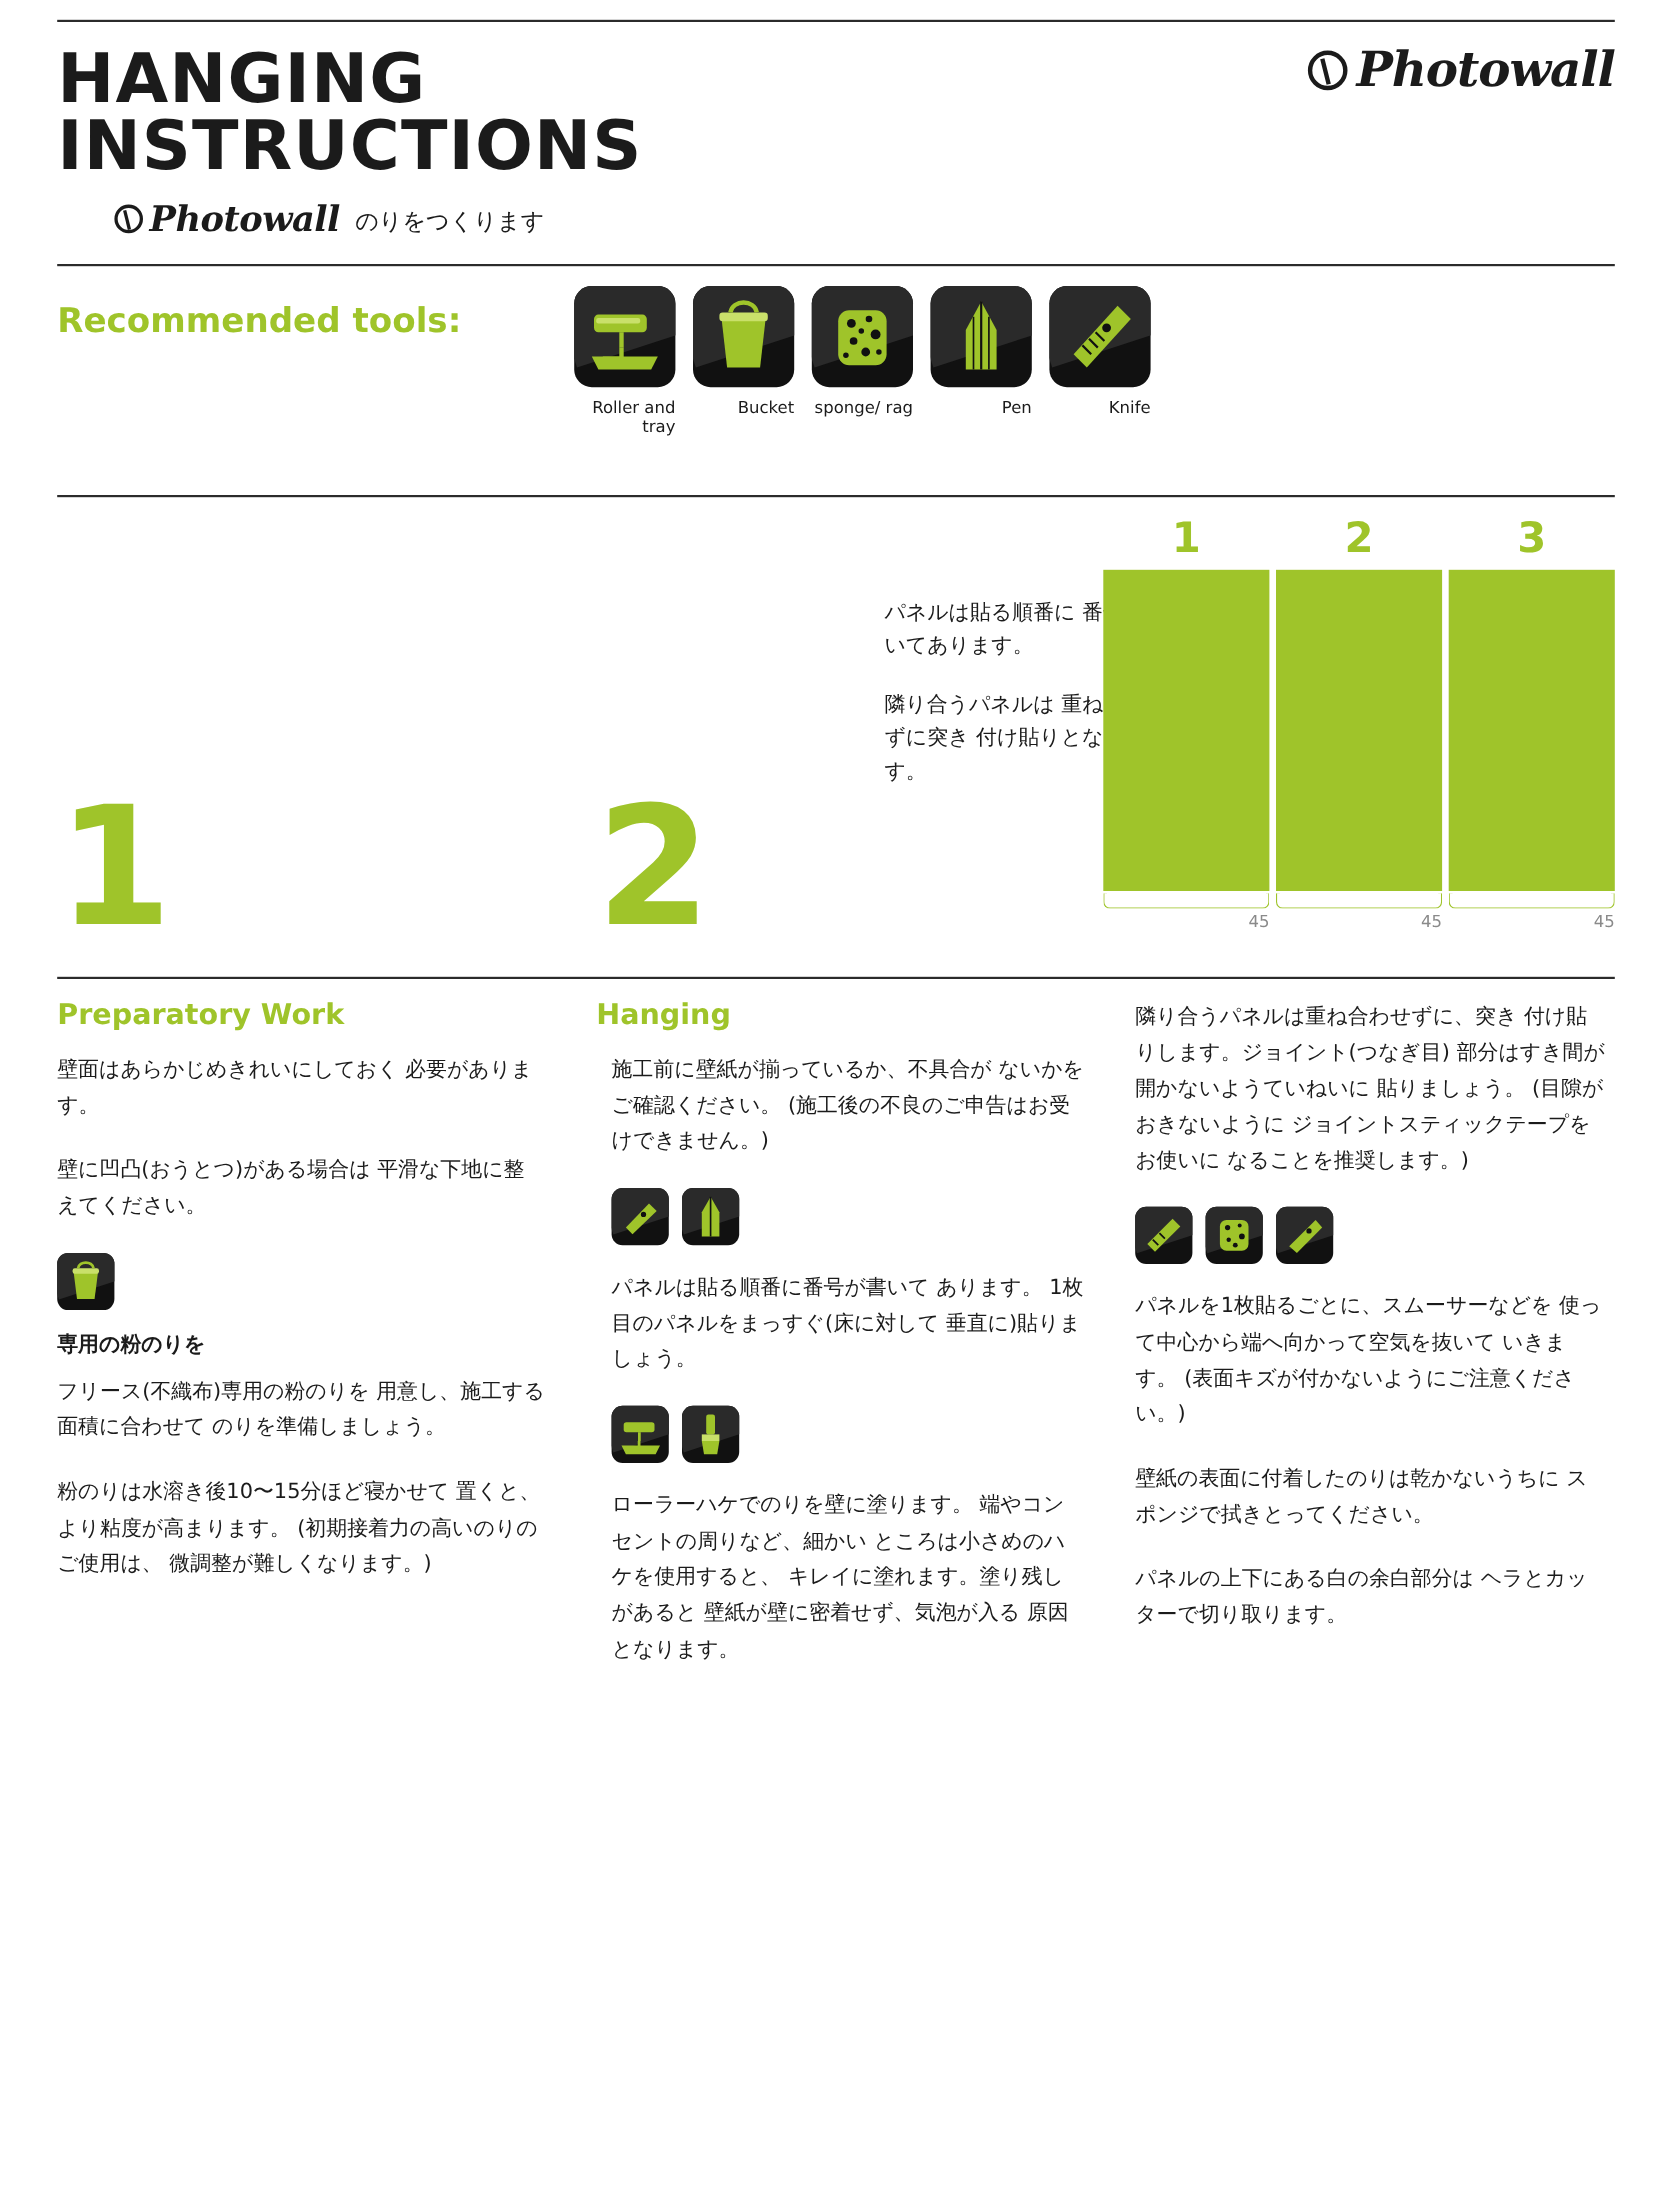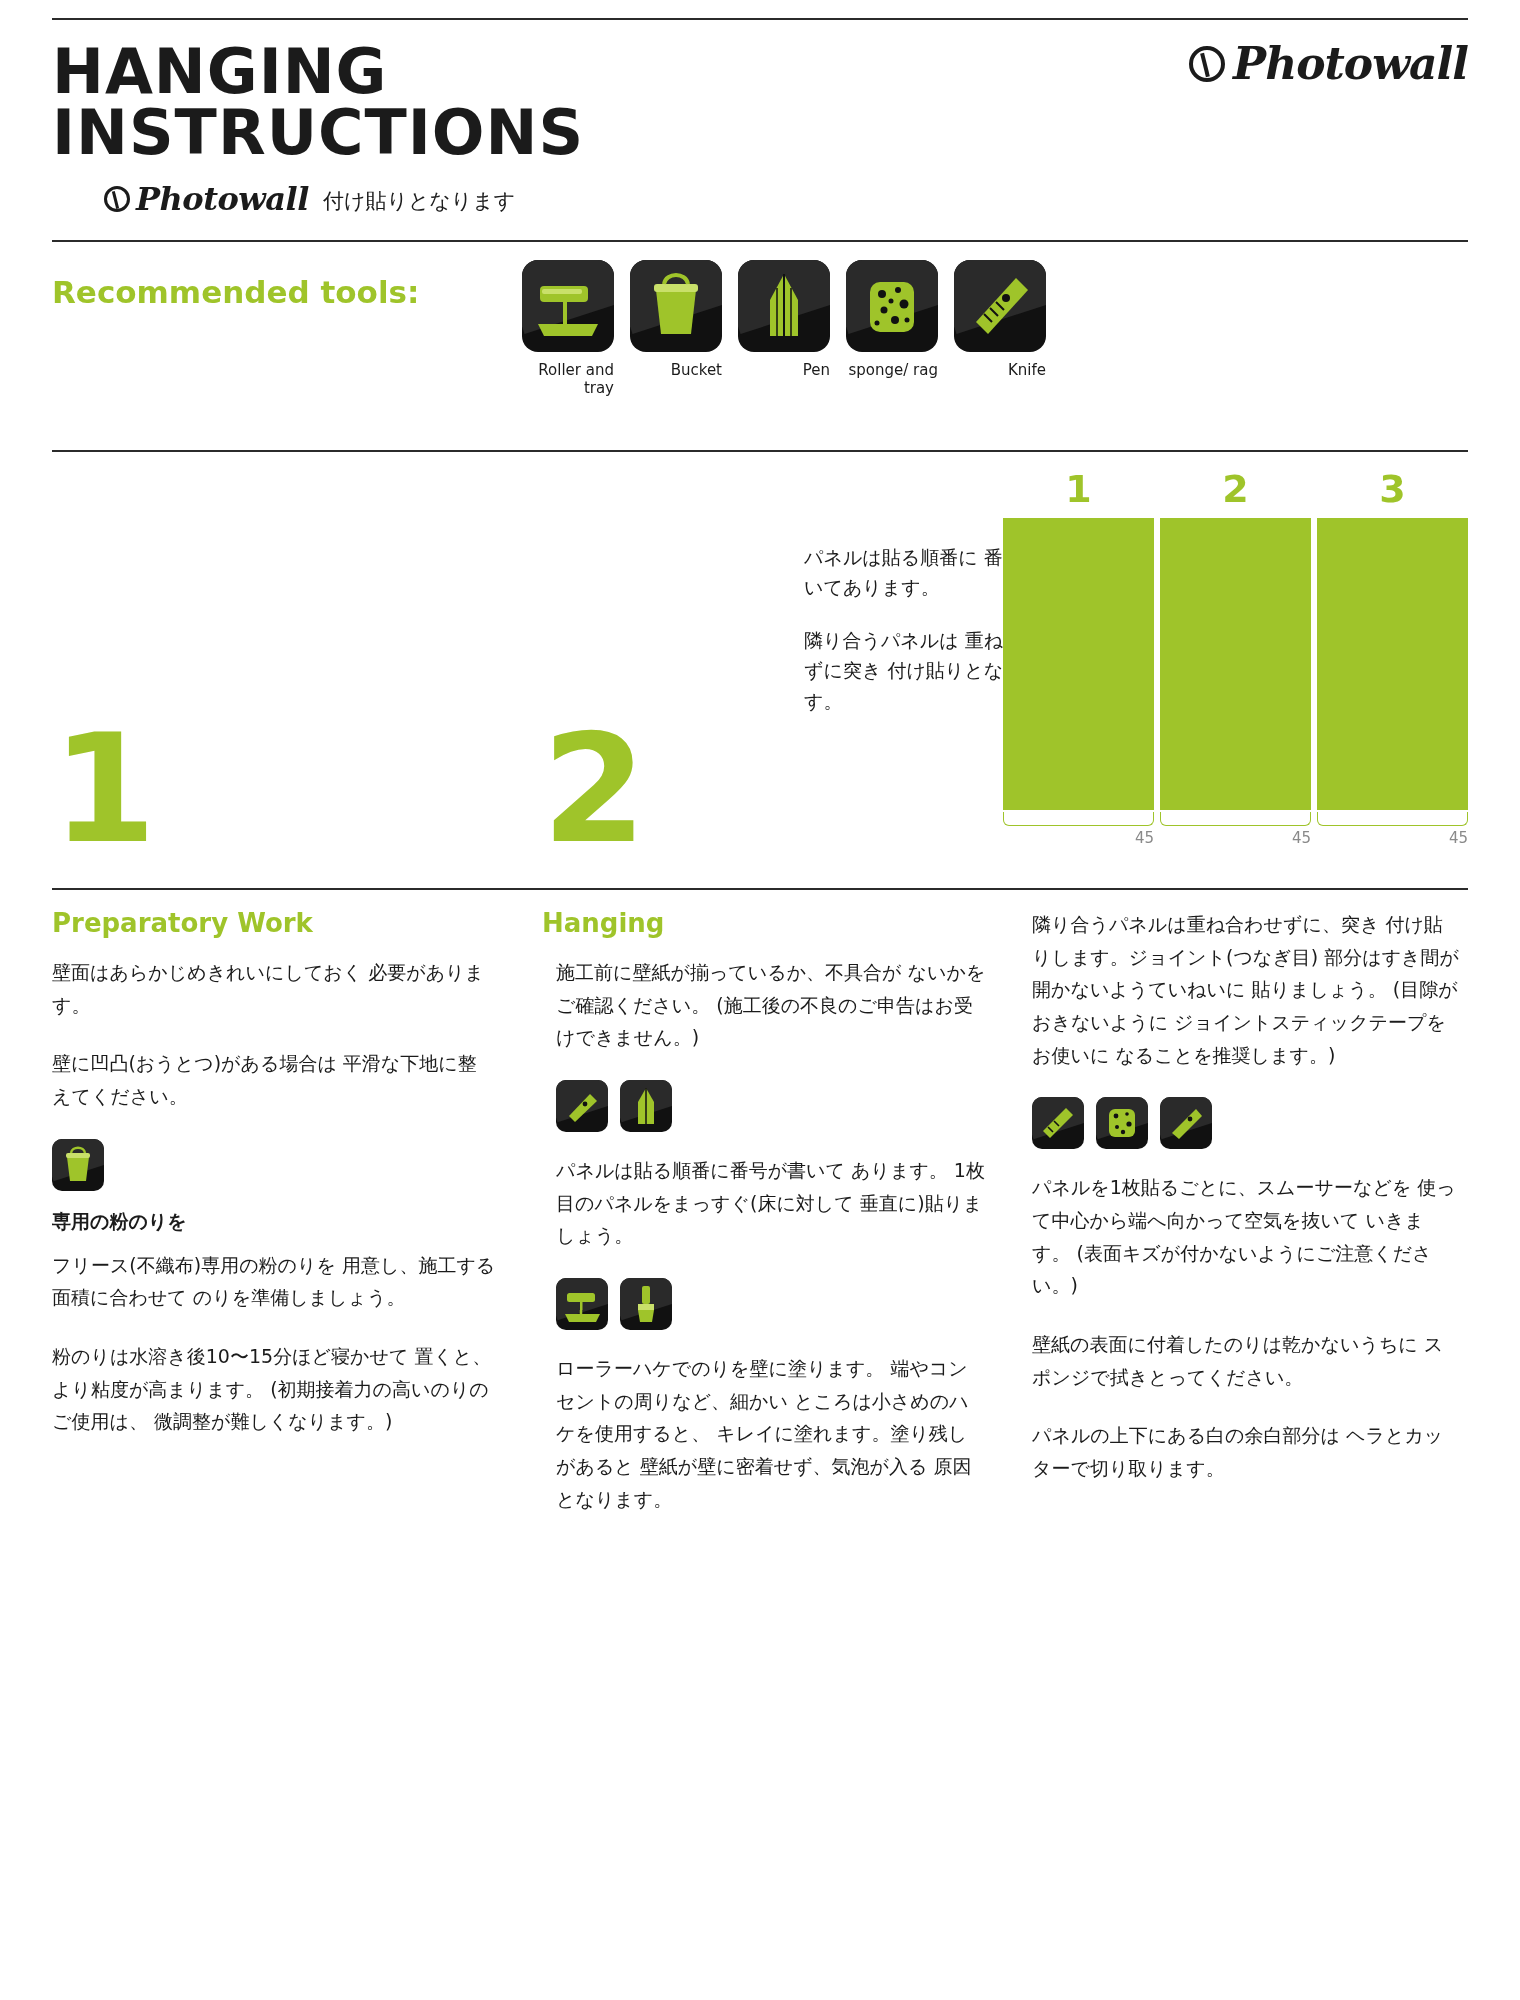--- a/index.html
+++ b/index.html
@@ -304,21 +304,21 @@
 
   <div class="header">
     <div class="title">HANGING</div>
     <div class="title">INSTRUCTIONS</div>
 
     <div class="subtitle-row">
       <div class="logo-script">
         <span class="logo-mark"></span>
         <span>Photowall</span>
       </div>
-      <div class="subtitle-jp">付け貼りとなります</div>
+      <div class="subtitle-jp">のりをつくります</div>
     </div>
 
     <div class="logo-corner">
       <span class="logo-mark"></span>
       <span>Photowall</span>
     </div>
   </div>
 
   <div class="tools-section">
     <div class="rule"></div>
@@ -341,32 +341,20 @@
 
         <div class="tool">
           <div class="tool-icon">
             <svg width="92" height="92" viewBox="0 0 92 92">
               <path d="M26 30 L66 30 L61 74 L31 74 Z" fill="#9fc42a"></path>
               <rect x="24" y="24" width="44" height="8" rx="3" fill="#c9e06a"></rect>
               <path d="M34 24 C36 12 56 12 58 24" stroke="#9fc42a" stroke-width="4" fill="none"></path>
             </svg>
           </div>
           <div class="tool-caption">Bucket</div>
-        </div>
-
-        <div class="tool">
-          <div class="tool-icon">
-            <svg width="92" height="92" viewBox="0 0 92 92">
-              <path d="M46 14 L60 40 L60 76 L32 76 L32 40 Z" fill="#9fc42a"></path>
-              <path d="M46 14 L46 76" stroke="#111" stroke-width="2"></path>
-              <path d="M39 28 L39 76" stroke="#111" stroke-width="1.5"></path>
-              <path d="M53 28 L53 76" stroke="#111" stroke-width="1.5"></path>
-            </svg>
-          </div>
-          <div class="tool-caption">Pen</div>
         </div>
 
         <div class="tool">
           <div class="tool-icon">
             <svg width="92" height="92" viewBox="0 0 92 92">
               <rect x="24" y="22" width="44" height="50" rx="10" fill="#9fc42a"></rect>
               <circle cx="36" cy="34" r="4" fill="#111"></circle>
               <circle cx="52" cy="30" r="3" fill="#111"></circle>
               <circle cx="58" cy="44" r="4.5" fill="#111"></circle>
               <circle cx="38" cy="50" r="3.5" fill="#111"></circle>
@@ -375,20 +363,32 @@
               <circle cx="61" cy="60" r="2.5" fill="#111"></circle>
               <circle cx="45" cy="41" r="2.5" fill="#111"></circle>
             </svg>
           </div>
           <div class="tool-caption">sponge/ rag</div>
         </div>
 
         <div class="tool">
           <div class="tool-icon">
             <svg width="92" height="92" viewBox="0 0 92 92">
+              <path d="M46 14 L60 40 L60 76 L32 76 L32 40 Z" fill="#9fc42a"></path>
+              <path d="M46 14 L46 76" stroke="#111" stroke-width="2"></path>
+              <path d="M39 28 L39 76" stroke="#111" stroke-width="1.5"></path>
+              <path d="M53 28 L53 76" stroke="#111" stroke-width="1.5"></path>
+            </svg>
+          </div>
+          <div class="tool-caption">Pen</div>
+        </div>
+
+        <div class="tool">
+          <div class="tool-icon">
+            <svg width="92" height="92" viewBox="0 0 92 92">
               <path d="M22 62 L62 18 L74 30 L34 74 Z" fill="#9fc42a"></path>
               <circle cx="52" cy="38" r="4" fill="#111"></circle>
               <path d="M30 54 L38 62 M36 48 L44 56 M42 42 L50 50" stroke="#111" stroke-width="2"></path>
             </svg>
           </div>
           <div class="tool-caption">Knife</div>
         </div>
 
       </div>
     </div>

